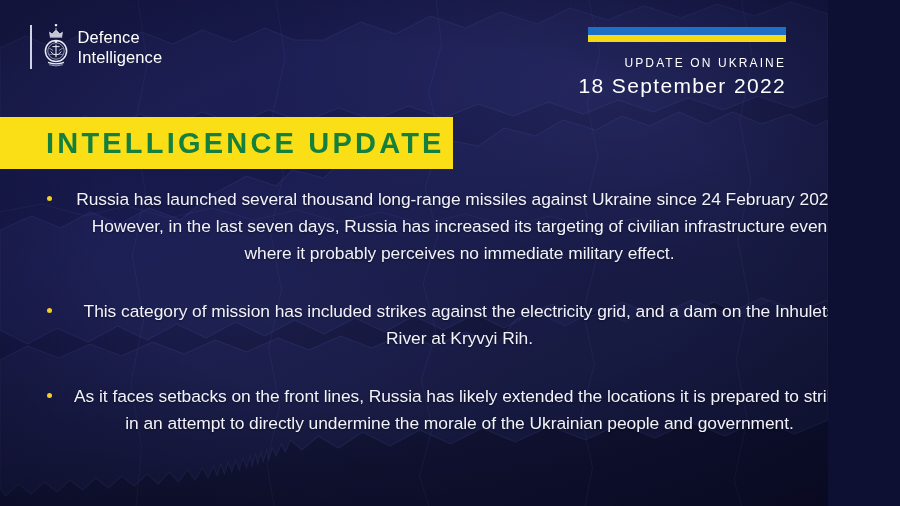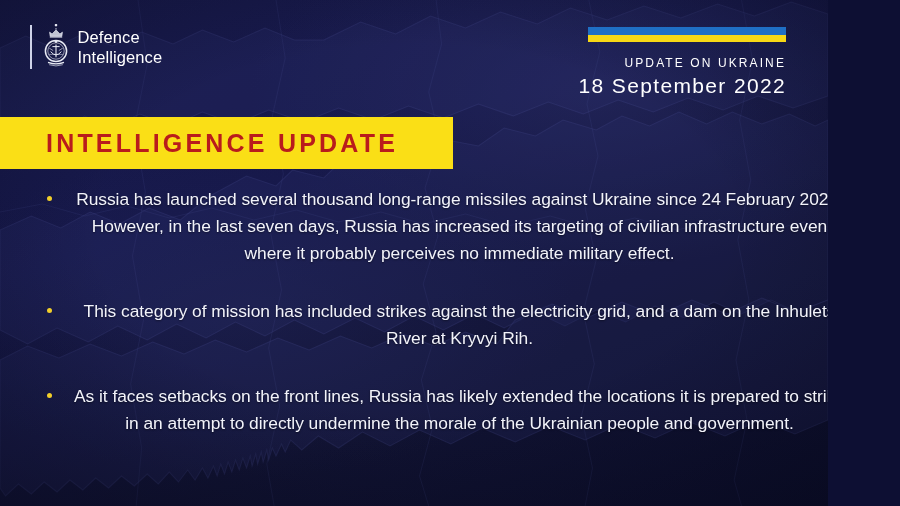--- a/index.html
+++ b/index.html
@@ -89,22 +89,22 @@
 
   
   #banner {
     position:absolute; left:0; top:117px;
     width:453px; height:52px;
     background:#fadf16;
     display:flex; align-items:center;
   }
   #banner-text {
     margin-left:46px;
-    color:#b91c1c;
-    font-size:25px;
+    color:#15803d;
+    font-size:29px;
     font-weight:bold;
     letter-spacing:3.2px;
     line-height:1;
     white-space:nowrap;
   }
 
   
   #bullets {
     position:absolute;
     left:46px; top:186px;

